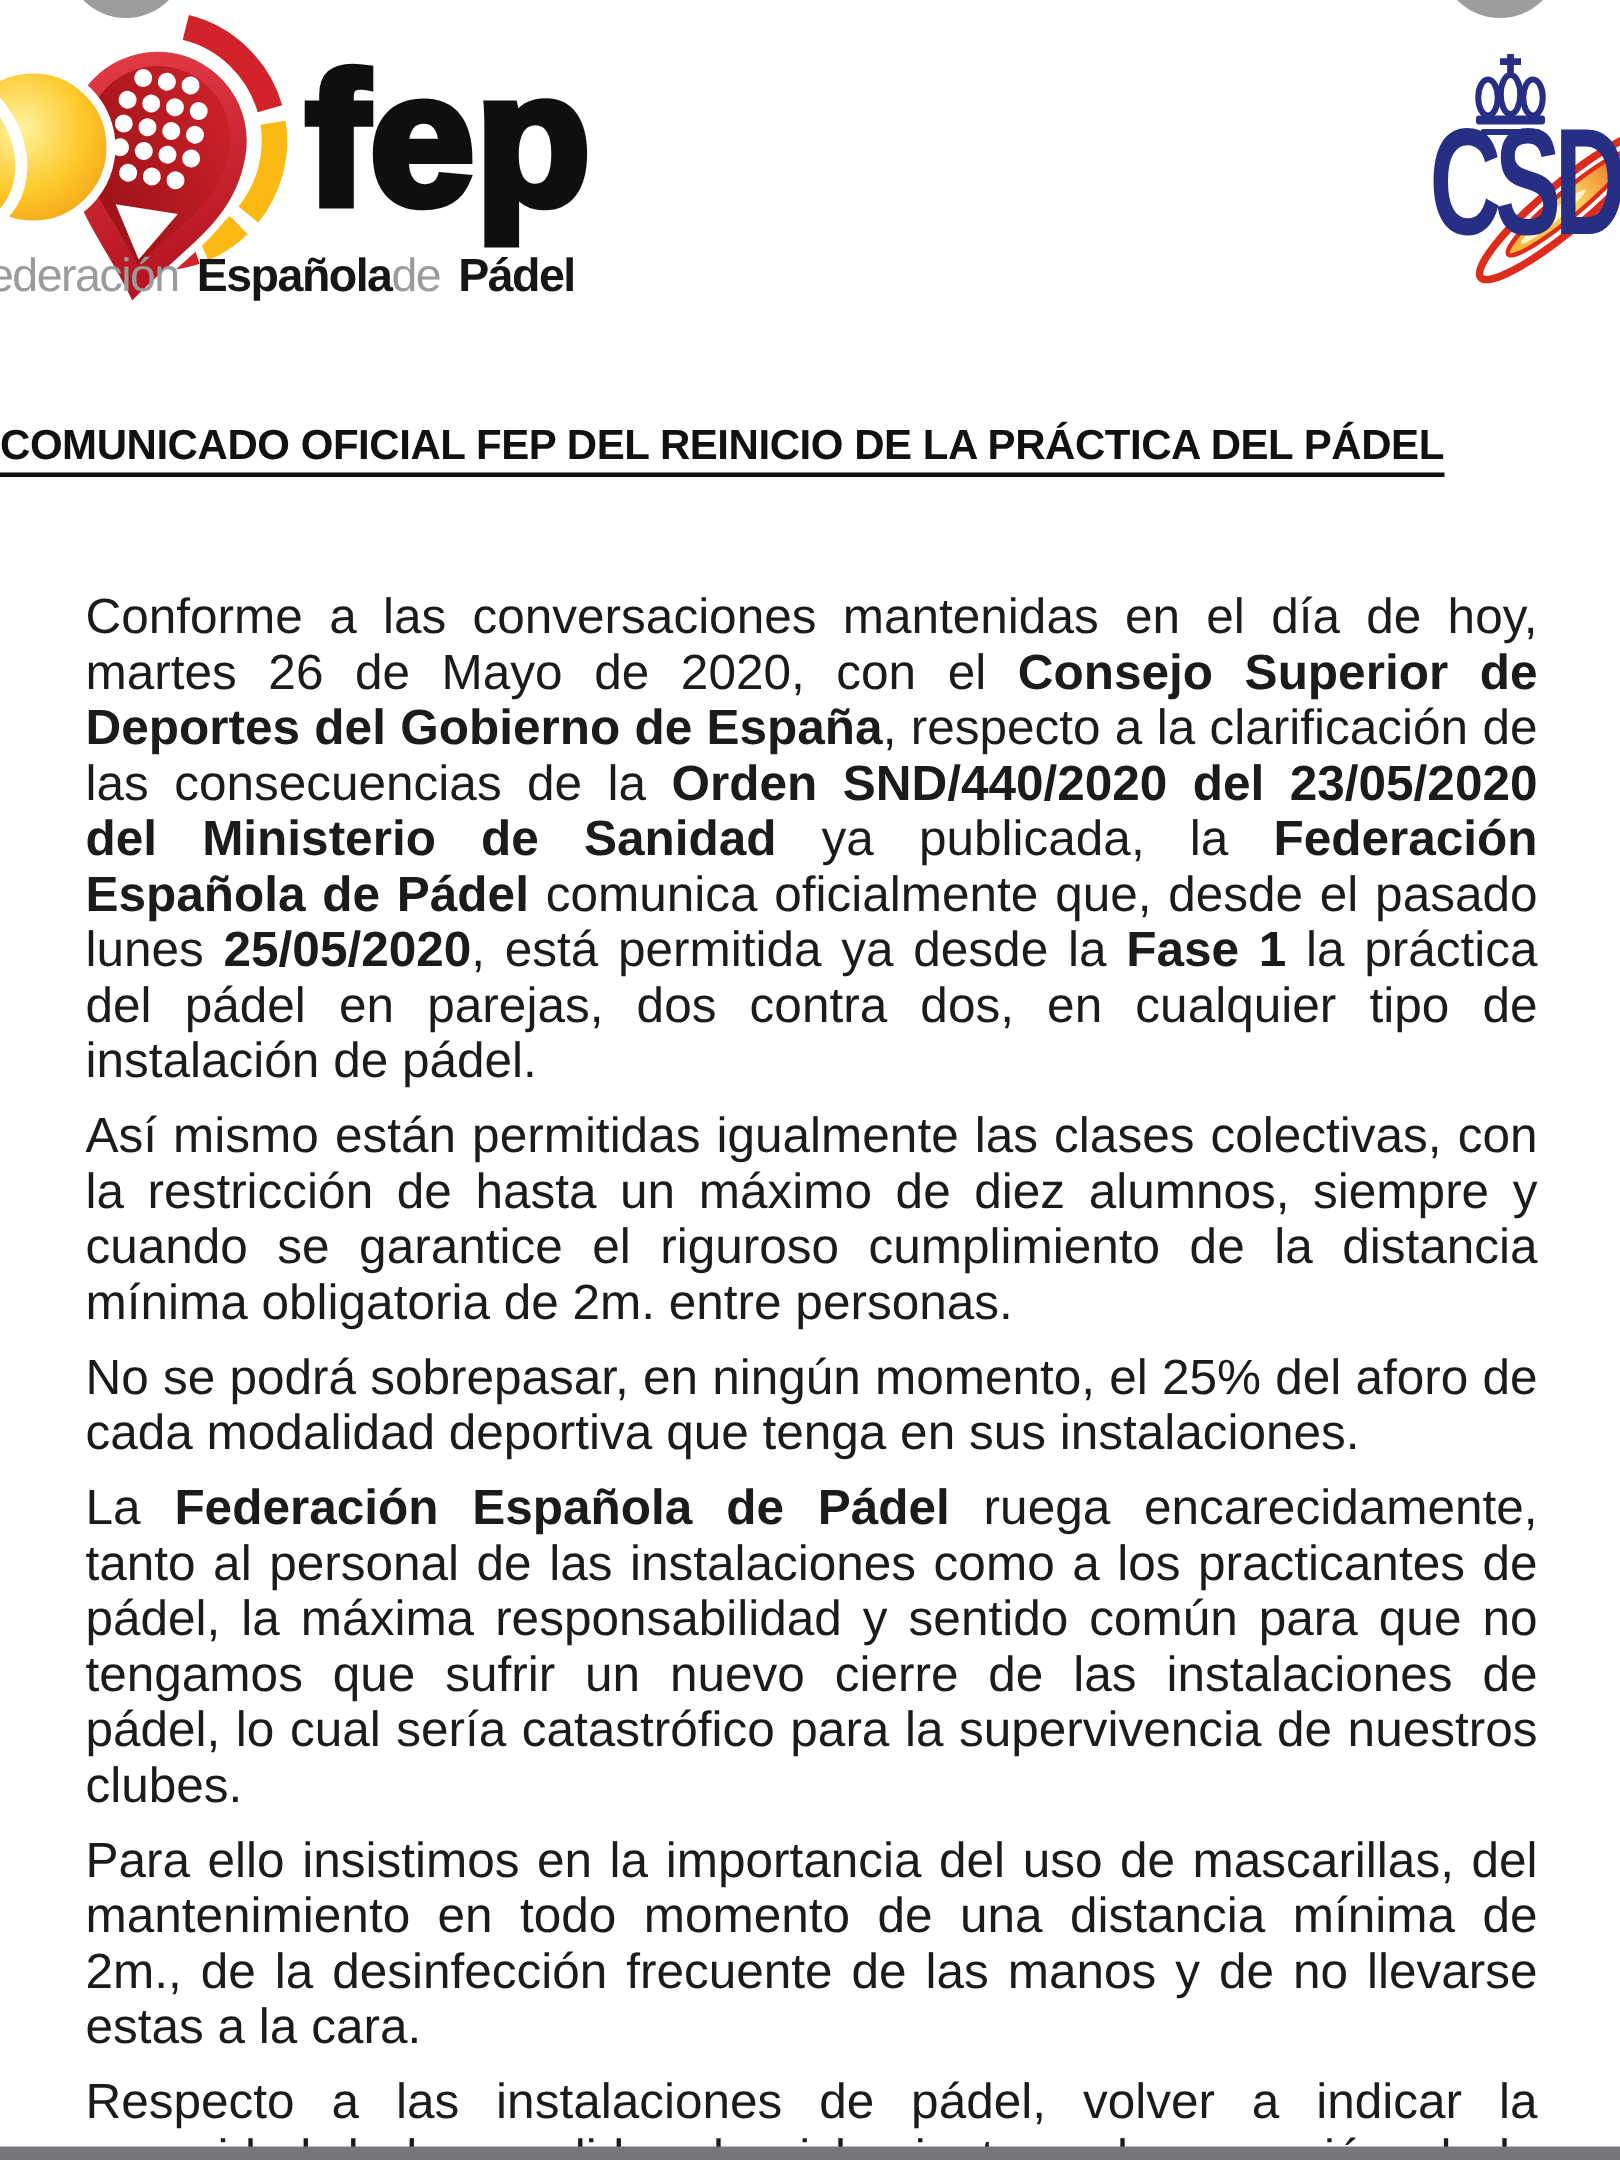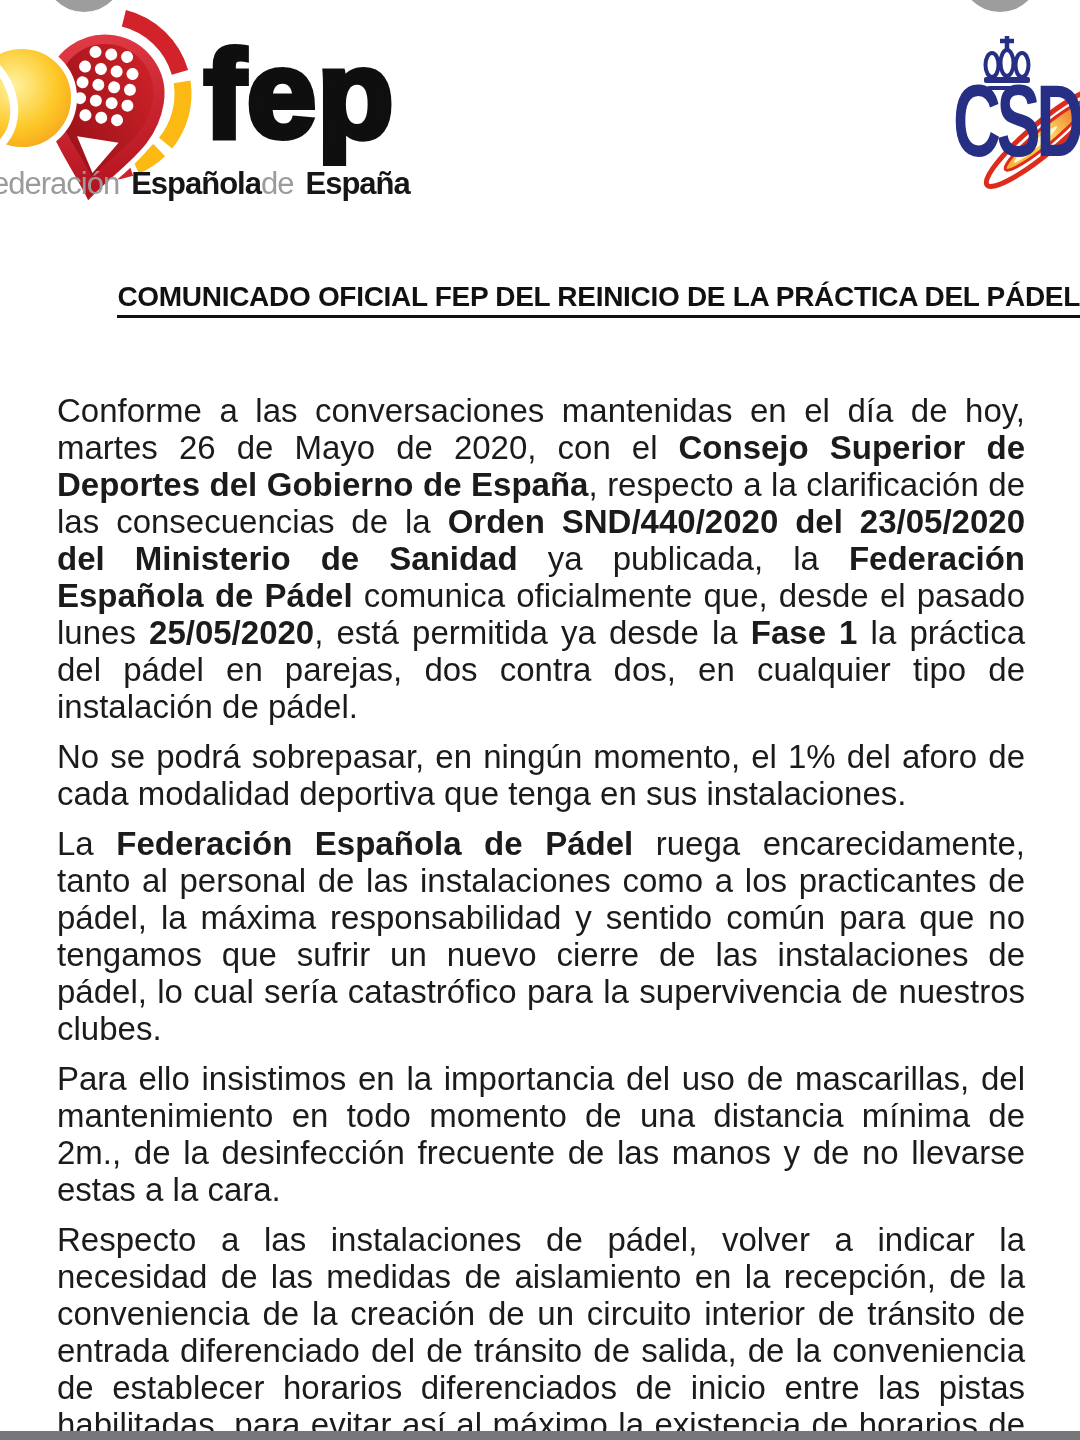--- a/index.html
+++ b/index.html
@@ -37,21 +37,21 @@
 
   
   .csd-logo{position:absolute;left:945px;top:30px;width:135px;height:195px;}
   .csd-navy{fill:var(--csd-navy,#272f85);}
   .csd-navy-stroke{stroke:var(--csd-navy,#272f85);fill:none;}
   .fep-yellow-stroke{stroke:var(--fep-yellow,#fdb913);}
   .fep-red-stroke{stroke:var(--fep-red,#d2232a);}
 
   
   .doc-title{
-    position:absolute;left:0;top:281px;width:1080px;text-align:right;
+    position:absolute;left:0;top:281px;width:1080px;text-align:left;
   }
   .doc-title span{
     font-size:28px;font-weight:700;letter-spacing:-0.3px;color:#111;
     border-bottom:3px solid #111;padding-bottom:3px;
     font-stretch:condensed;
   }
 
   
   .doc-body{
     position:absolute;left:57px;top:392px;width:968px;
@@ -129,21 +129,21 @@
       </g>
 
       <g>
         <circle cx="57" cy="92" r="52" fill="url(#ballGrad)" stroke="#ffffff" stroke-width="6"></circle>
         <path d="M 22,52 C 52,76 58,116 36,138" fill="none" stroke="#ffffff" stroke-width="8"></path>
         <path d="M 8,118 C 22,122 30,130 34,140" fill="none" stroke="#ffffff" stroke-width="8"></path>
       </g>
     </svg>
 
     <div class="fep-acronym">fep</div>
-    <div class="fep-tagline"><span class="tl-muted">ederación</span><span class="tl-strong">Española</span><span class="tl-muted">de</span><span class="tl-strong">España</span></div>
+    <div class="fep-tagline"><span class="tl-muted">ederación</span><span class="tl-strong">Española</span><span class="tl-muted">de</span><span class="tl-strong">Pádel</span></div>
   </div>
 
   <div class="csd-logo">
     <svg width="135" height="195" viewBox="0 0 135 195">
       <defs>
         <linearGradient id="flameGrad" x1="0" y1="0" x2="1" y2="0">
           <stop offset="0" stop-color="#f9b233"></stop>
           <stop offset="0.55" stop-color="#fbd45c"></stop>
           <stop offset="1" stop-color="#e8541d"></stop>
         </linearGradient>
@@ -169,21 +169,22 @@
       </g>
     </svg>
   </div>
 
   <div class="doc-title">
     <span>COMUNICADO OFICIAL FEP DEL REINICIO DE LA PRÁCTICA DEL PÁDEL</span>
   </div>
 
   <div class="doc-body">
       <p><span>Conforme a las conversaciones mantenidas en el día de hoy, martes 26 de Mayo de 2020, con el </span><span class="b">Consejo Superior de Deportes del Gobierno de España</span><span>, respecto a la clarificación de las consecuencias de la </span><span class="b">Orden SND/440/2020 del 23/05/2020 del Ministerio de Sanidad</span><span> ya publicada, la </span><span class="b">Federación Española de Pádel</span><span> comunica oficialmente que, desde el pasado lunes </span><span class="b">25/05/2020</span><span>, está permitida ya desde la </span><span class="b">Fase 1</span><span> la práctica del pádel en parejas, dos contra dos, en cualquier tipo de instalación de pádel.</span></p>
-      <p><span>No se podrá sobrepasar, en ningún momento, el 1% del aforo de cada modalidad deportiva que tenga en sus instalaciones.</span></p>
+      <p><span>Así mismo están permitidas igualmente las clases colectivas, con la restricción de hasta un máximo de diez alumnos, siempre y cuando se garantice el riguroso cumplimiento de la distancia mínima obligatoria de 2m. entre personas.</span></p>
+      <p><span>No se podrá sobrepasar, en ningún momento, el 25% del aforo de cada modalidad deportiva que tenga en sus instalaciones.</span></p>
       <p><span>La </span><span class="b">Federación Española de Pádel</span><span> ruega encarecidamente, tanto al personal de las instalaciones como a los practicantes de pádel, la máxima responsabilidad y sentido común para que no tengamos que sufrir un nuevo cierre de las instalaciones de pádel, lo cual sería catastrófico para la supervivencia de nuestros clubes.</span></p>
       <p><span>Para ello insistimos en la importancia del uso de mascarillas, del mantenimiento en todo momento de una distancia mínima de 2m., de la desinfección frecuente de las manos y de no llevarse estas a la cara.</span></p>
       <p><span>Respecto a las instalaciones de pádel, volver a indicar la necesidad de las medidas de aislamiento en la recepción, de la conveniencia de la creación de un circuito interior de tránsito de entrada diferenciado del de tránsito de salida, de la conveniencia de establecer horarios diferenciados de inicio entre las pistas habilitadas, para evitar así al máximo la existencia de horarios de acumulación de tránsito de usuarios, la disponibilidad de desinfectante para las manos para el uso de los usuarios y la limpieza y desinfección rigurosa y responsable de sus instalaciones.</span></p>
     </div>
 
   <div class="bottom-bar"></div>
 
 </div>
 
 </body></html>

